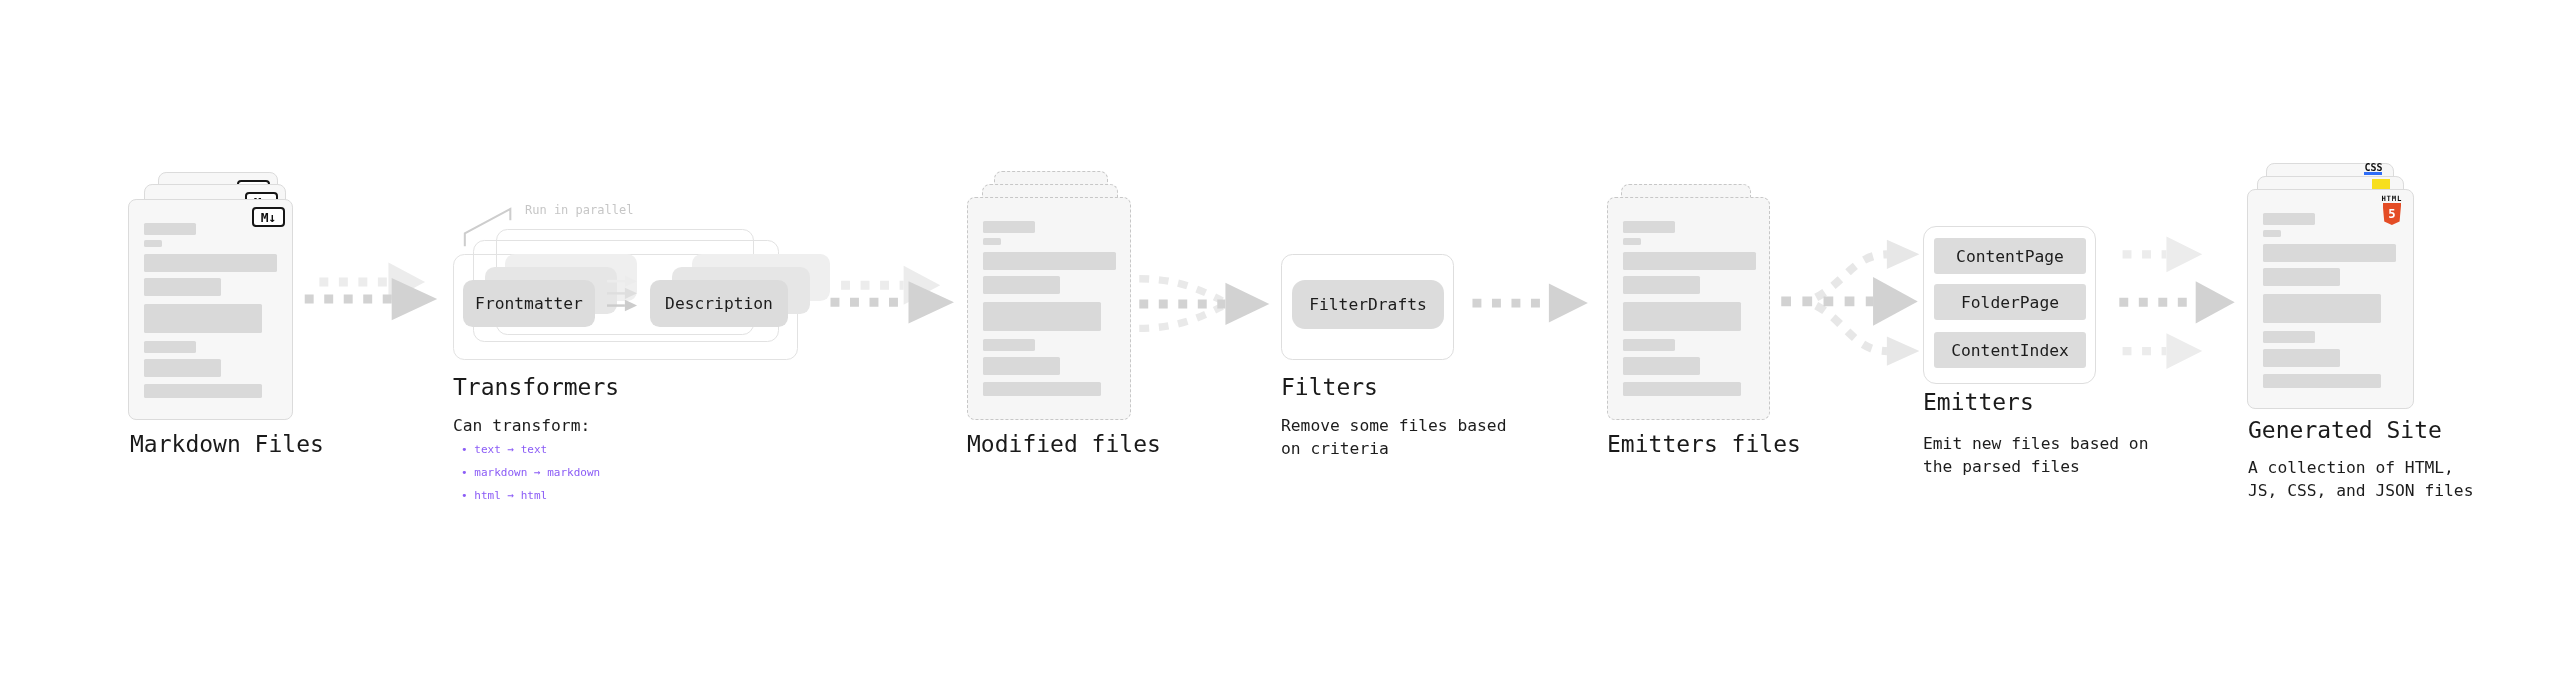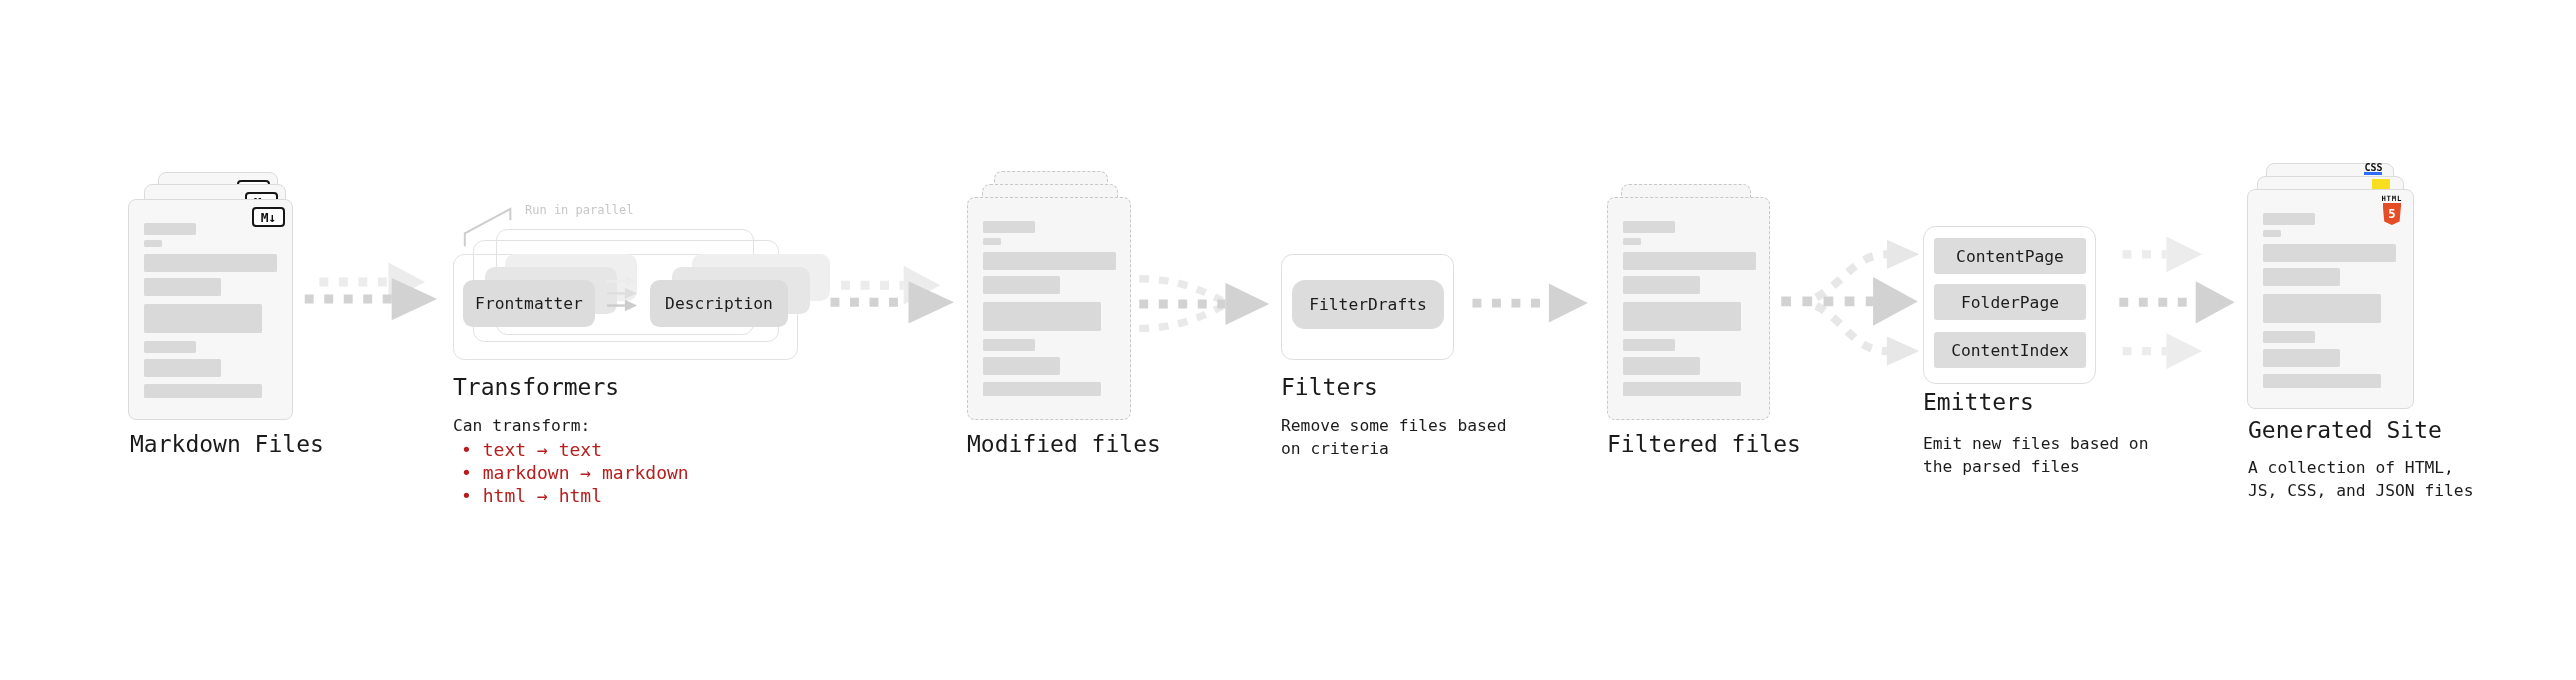--- a/index.html
+++ b/index.html
@@ -21,21 +21,21 @@
   .node{position:absolute;background:#dcdcdc;border-radius:9.8px;display:flex;align-items:center;
         justify-content:center;font-size:16.3px;color:#1c1c1c;box-sizing:border-box;}
   .node.ghost1{background:#e6e6e6;}
   .node.ghost2{background:#efefef;}
   .node.r16{border-radius:13px;}
   .node.r14{border-radius:3px;}
   
   .caption{position:absolute;font-size:23px;line-height:24.4px;font-weight:500;color:#1a1a1a;white-space:nowrap;}
   .sub{position:absolute;font-size:16.3px;line-height:23px;color:#1c1c1c;white-space:pre-line;}
   .note{position:absolute;font-size:12px;color:#c6c6c6;white-space:nowrap;}
-  .bullets{position:absolute;font-size:18px;line-height:23px;color:#b91c1c;}
+  .bullets{position:absolute;font-size:11px;line-height:23px;color:#8b5cf6;}
   .bullets div{padding-left:8.1px;}
   
   .html5-badge{position:absolute;top:4.9px;right:10.6px;width:21px;text-align:left;}
   .html5-word{font-size:7.3px;font-weight:700;letter-spacing:0.8px;color:#111;line-height:7.3px;}
   .html5-shield{margin:0.8px auto 0;width:18.7px;height:22px;background:#e44d26;
                 clip-path:polygon(0 0,100% 0,91% 84%,50% 100%,9% 84%);
                 display:flex;align-items:center;justify-content:center;}
   .html5-shield span{color:#ffffff;font-size:12.2px;font-weight:700;line-height:12.2px;}
   .js-badge{position:absolute;top:1.6px;right:13px;width:18px;height:12.2px;background:#f7df1e;}
   .css-badge{position:absolute;top:0.8px;right:10.6px;width:18px;text-align:center;}
@@ -116,21 +116,21 @@
         <div class="bar" style="width: 52px; height: 12.2px; margin-top: 23px;"></div>
         <div class="bar" style="width: 18px; height: 6.5px; margin-top: 4.9px;"></div>
         <div class="bar" style="width: 133px; height: 18px; margin-top: 7.3px;"></div>
         <div class="bar" style="width: 77px; height: 18px; margin-top: 6.5px;"></div>
         <div class="bar" style="width: 118px; height: 29px; margin-top: 8.1px;"></div>
         <div class="bar" style="width: 52px; height: 12.2px; margin-top: 7.3px;"></div>
         <div class="bar" style="width: 77px; height: 18px; margin-top: 6.5px;"></div>
         <div class="bar" style="width: 118px; height: 14px; margin-top: 6.5px;"></div>
       </div>
   </div>
-  <div class="caption z4" style="left:1607px;top:432px">Filtered files</div>
+  <div class="caption z4" style="left:1607px;top:432px">Emitters files</div>
 
   <div class="frame solid-frame z1" style="left:1923px;top:226px;width:173px;height:158px;border-radius:13px"></div>
   <div class="node r14 z3" style="left:1934px;top:238px;width:152px;height:36px">ContentPage</div>
   <div class="node r14 z3" style="left:1934px;top:284px;width:152px;height:36px">FolderPage</div>
   <div class="node r14 z3" style="left:1934px;top:332px;width:152px;height:36px">ContentIndex</div>
   <div class="caption z4" style="left:1923px;top:390px">Emitters</div>
   <div class="sub z4" style="left:1923px;top:432px">Emit new files based on
 the parsed files</div>
 
   <div class="doc z1" style="left:2266px;top:163px;width:128px;height:89px">

